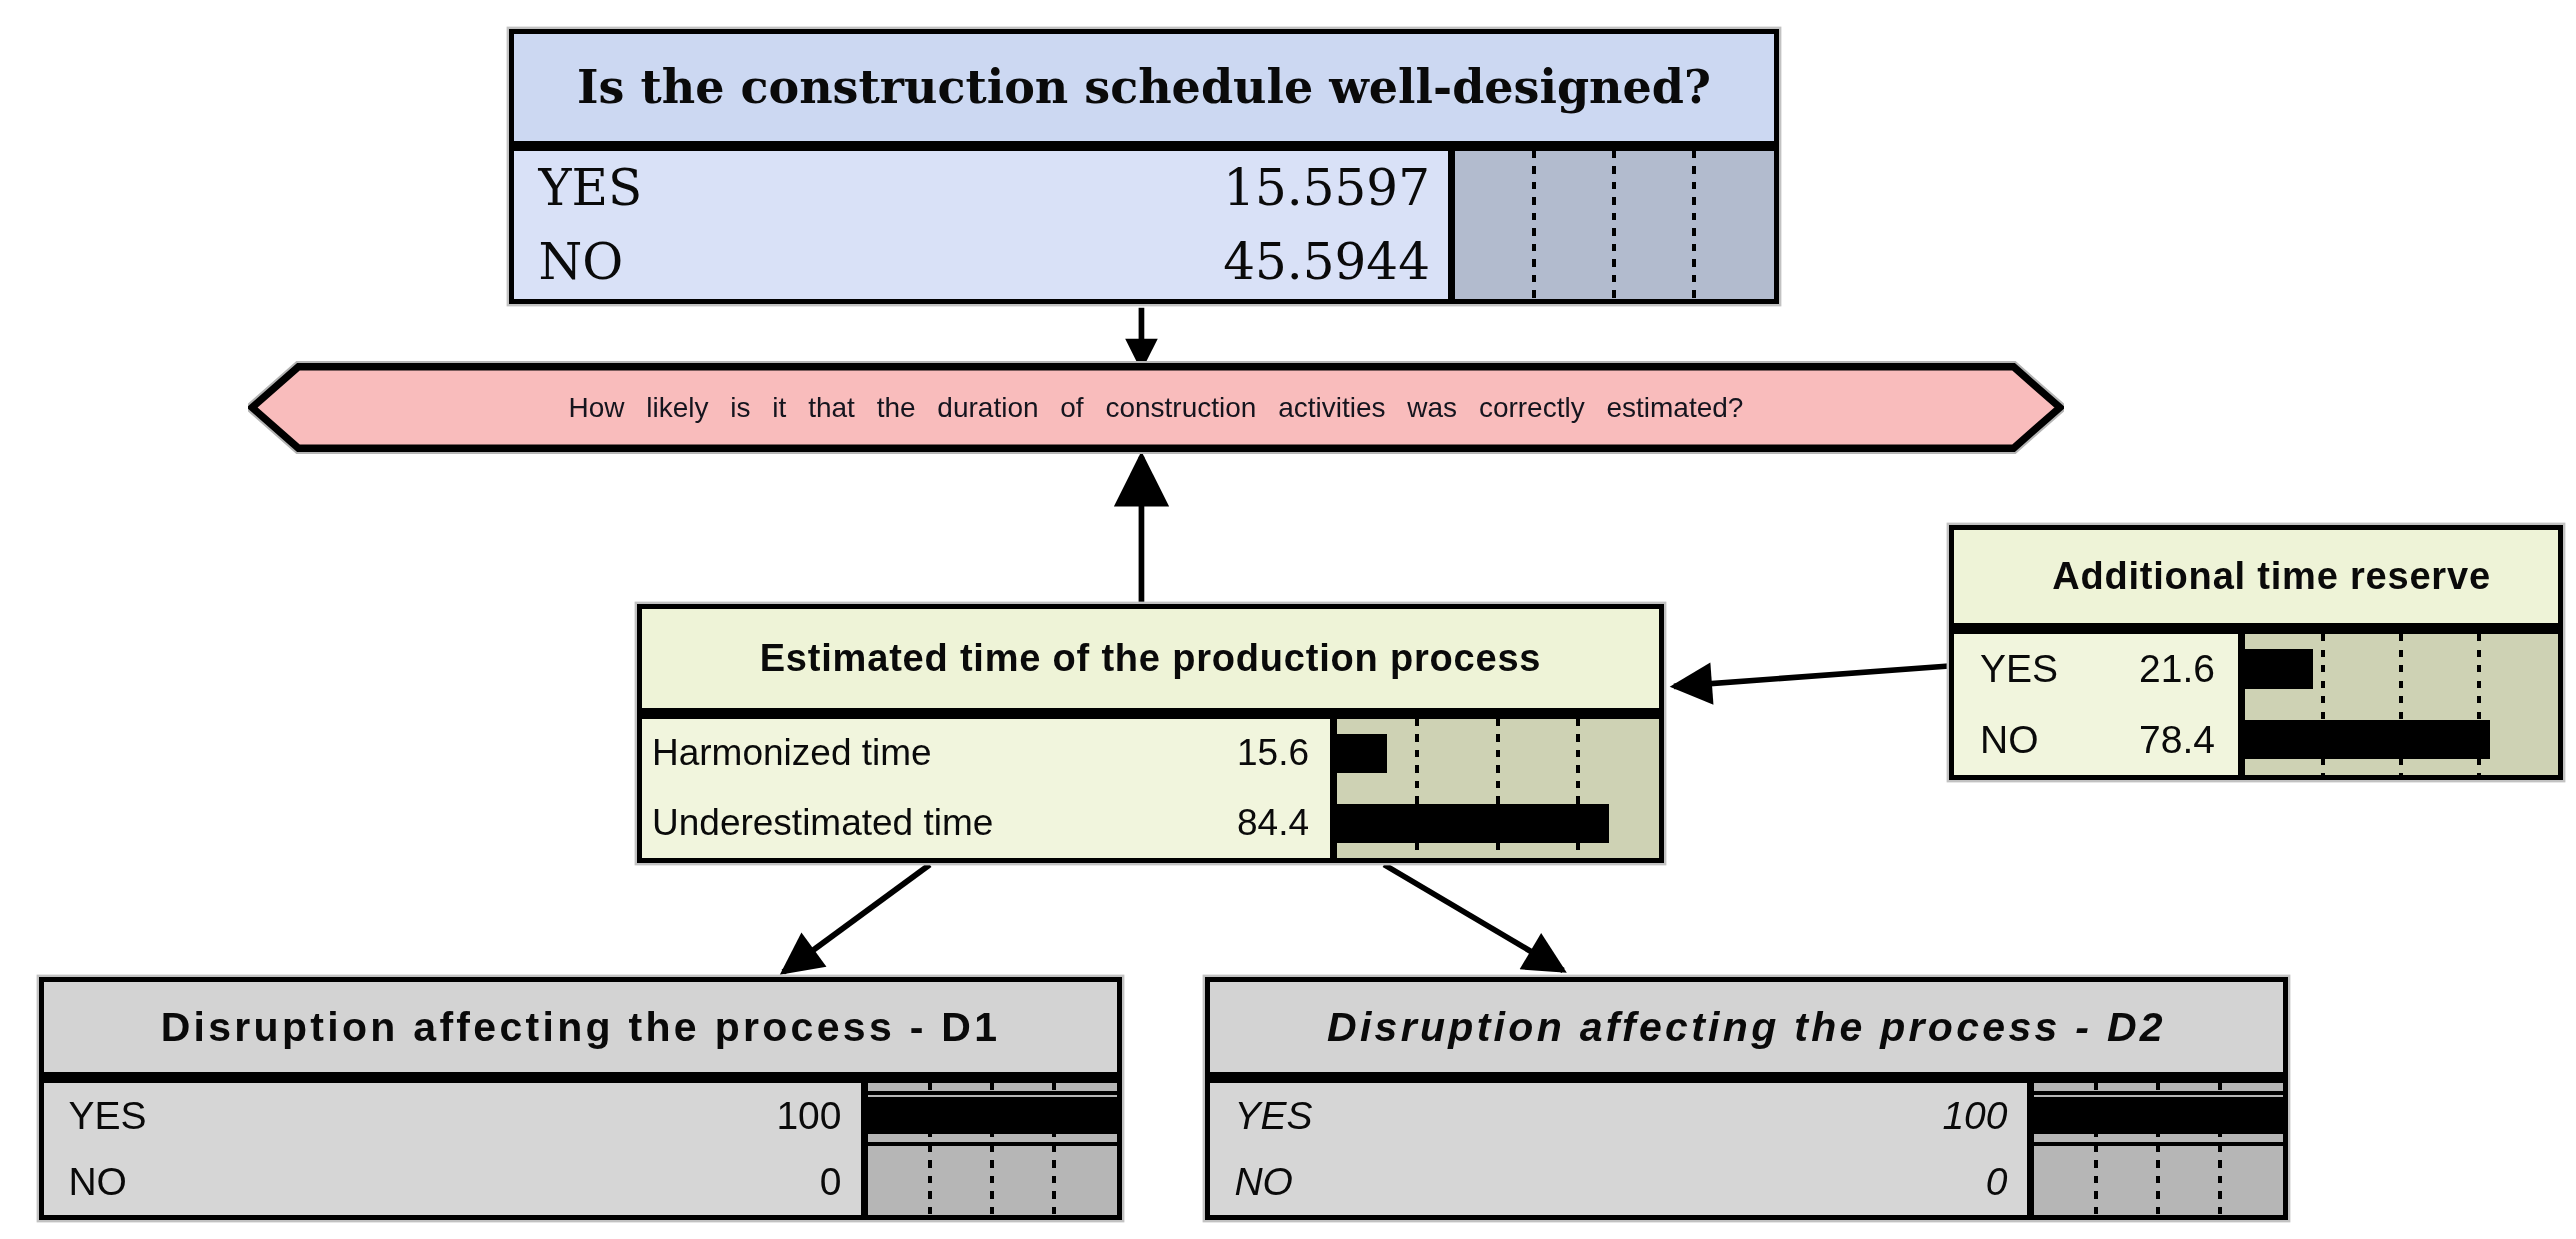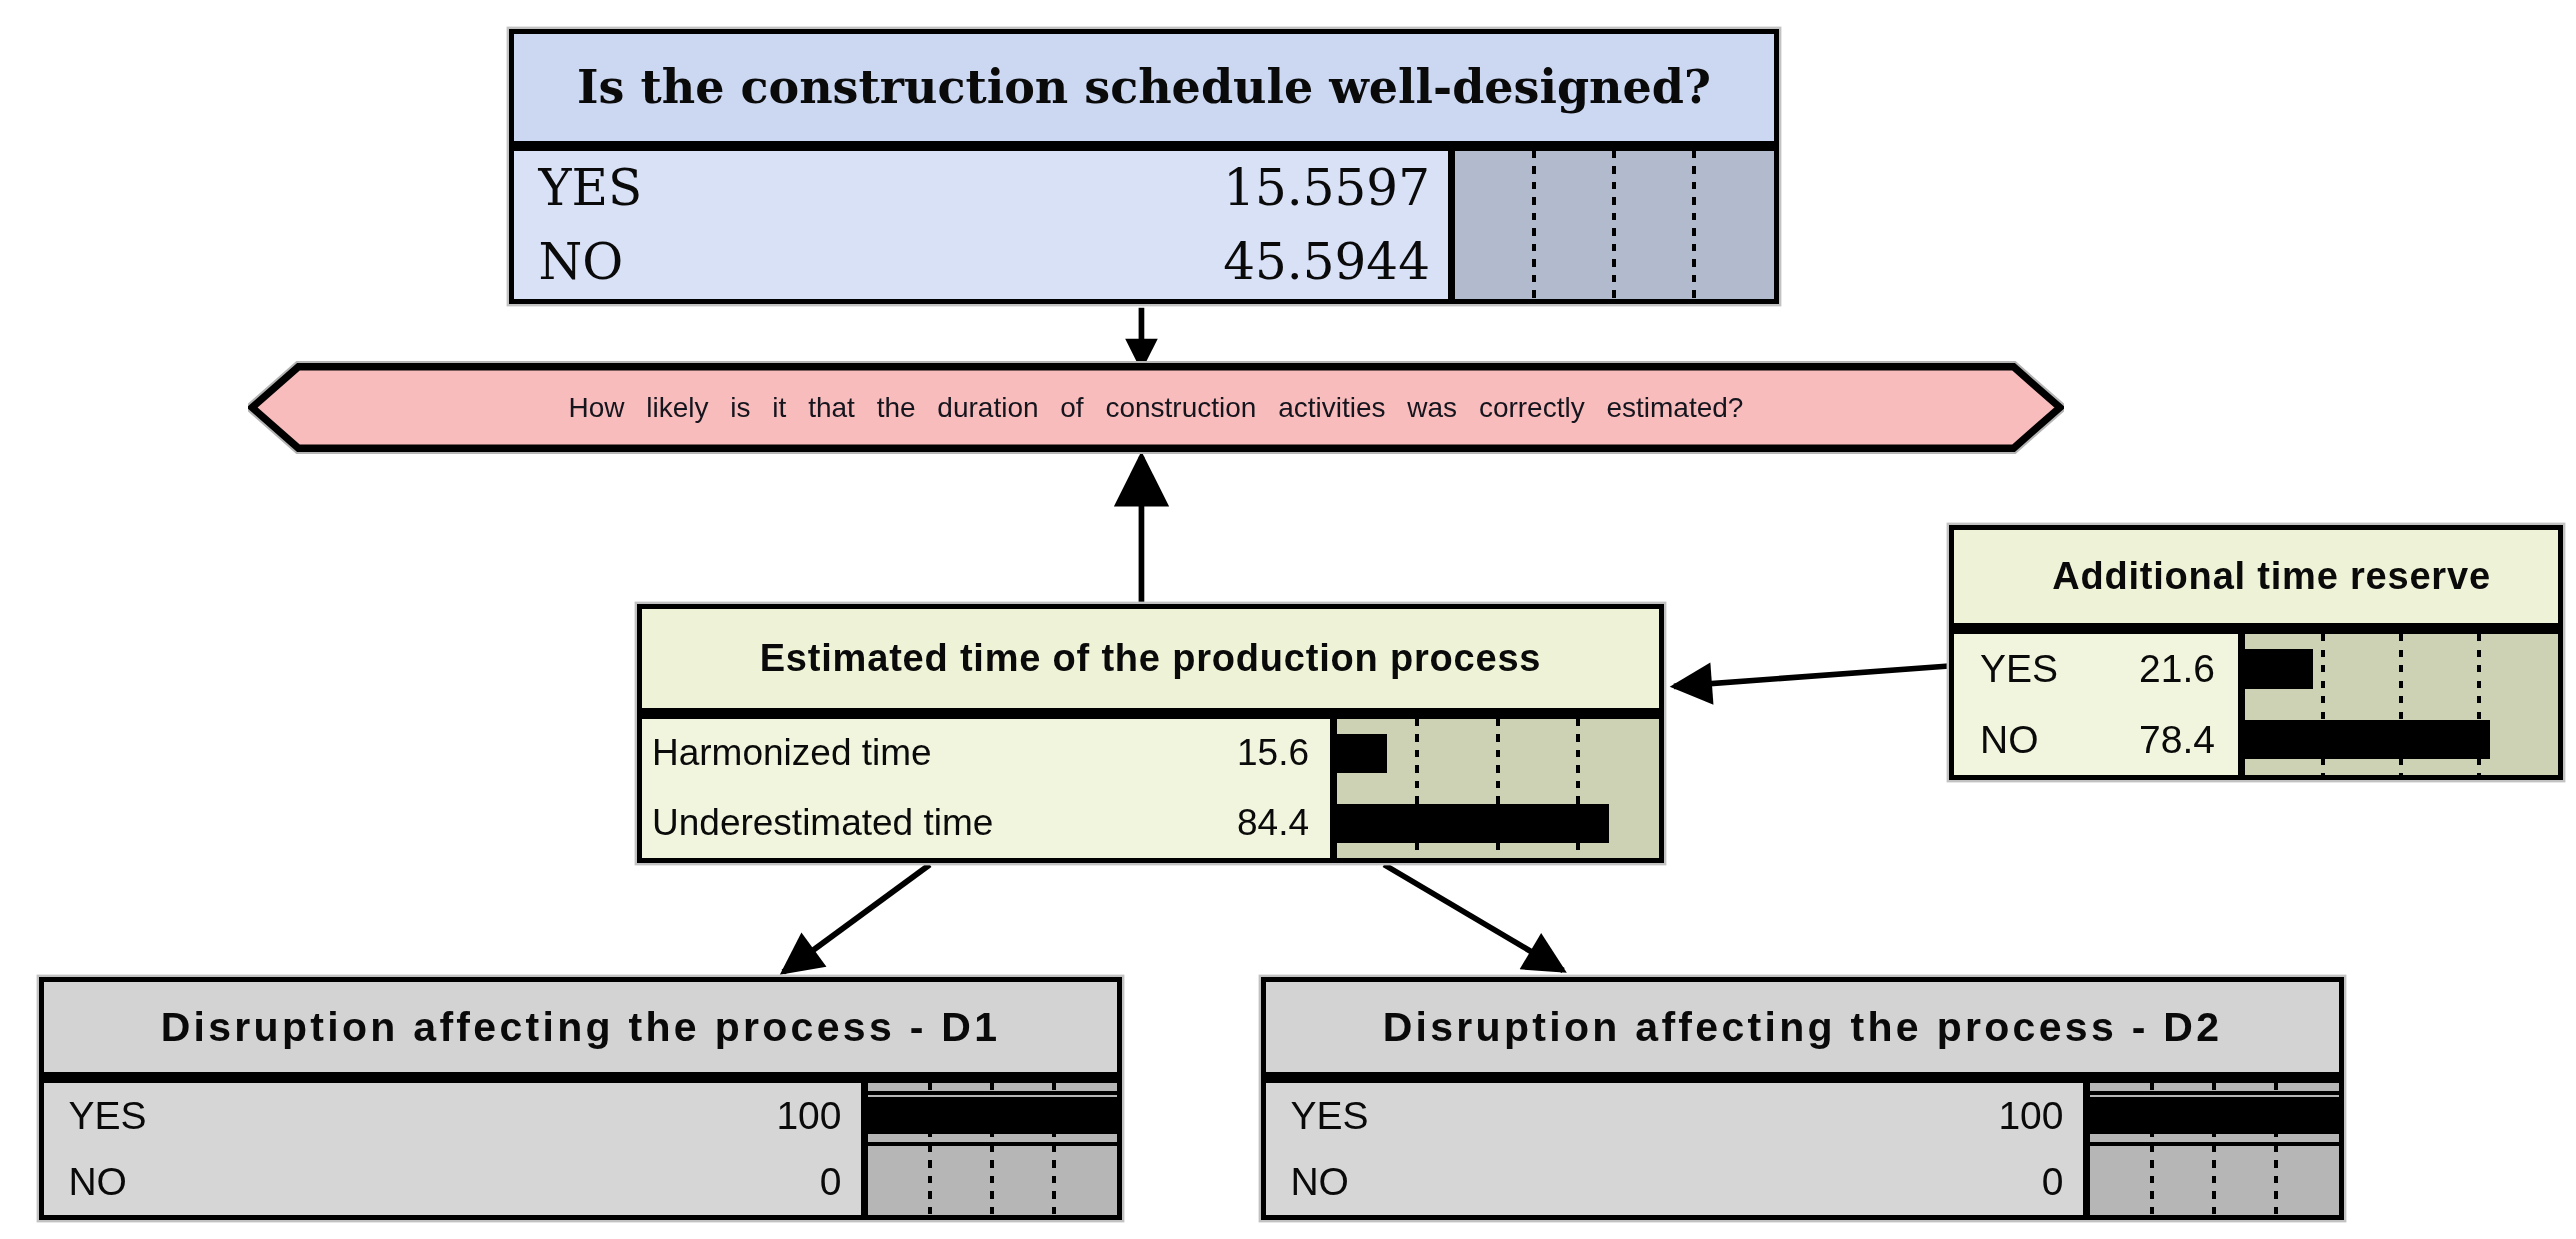--- a/index.html
+++ b/index.html
@@ -39,21 +39,21 @@
   #n-estimated .npanel{width:322px;}
 
   
   #n-reserve{left:1949px;top:525px;width:614px;height:255px;}
   #n-reserve .ntitle{height:93px;font-size:38px;letter-spacing:0.8px;}
   #n-reserve .nrow{font-size:39px;padding:0 23px 0 26px;}
   #n-reserve .npanel{width:313px;}
 
   
   #n-d1,#n-d2{width:1083px;height:243px;top:977px;}
-  #n-d1{left:39px;} #n-d2{left:1261px;}
+  #n-d1{left:39px;} #n-d2{left:1205px;font-style:italic;}
   #n-d1 .ntitle,#n-d2 .ntitle{height:90px;font-size:41px;letter-spacing:3.3px;}
   #n-d1 .nrow,#n-d2 .nrow{font-size:39px;padding:0 19.5px 0 24.4px;}
   #n-d1 .npanel,#n-d2 .npanel{width:249px;}
 
   
   #hexagon{position:absolute;left:248px;top:361px;width:1816px;height:93px;z-index:10;}
   #hexagon svg{position:absolute;left:0;top:0;}
   .hextext{position:absolute;inset:0;display:flex;align-items:center;justify-content:center;
            font-size:28px;word-spacing:14px;color:#15151e;white-space:nowrap;}
 

